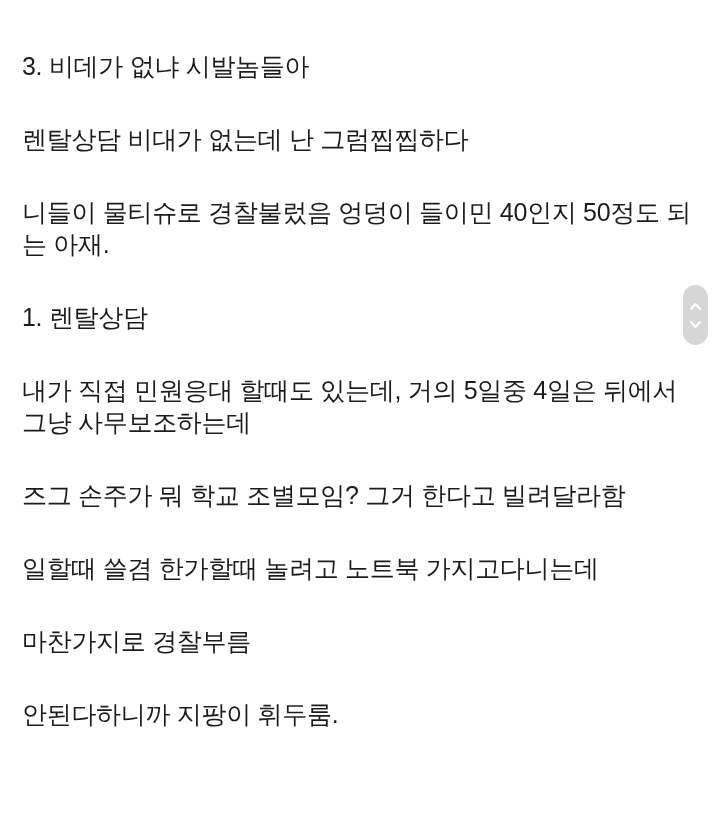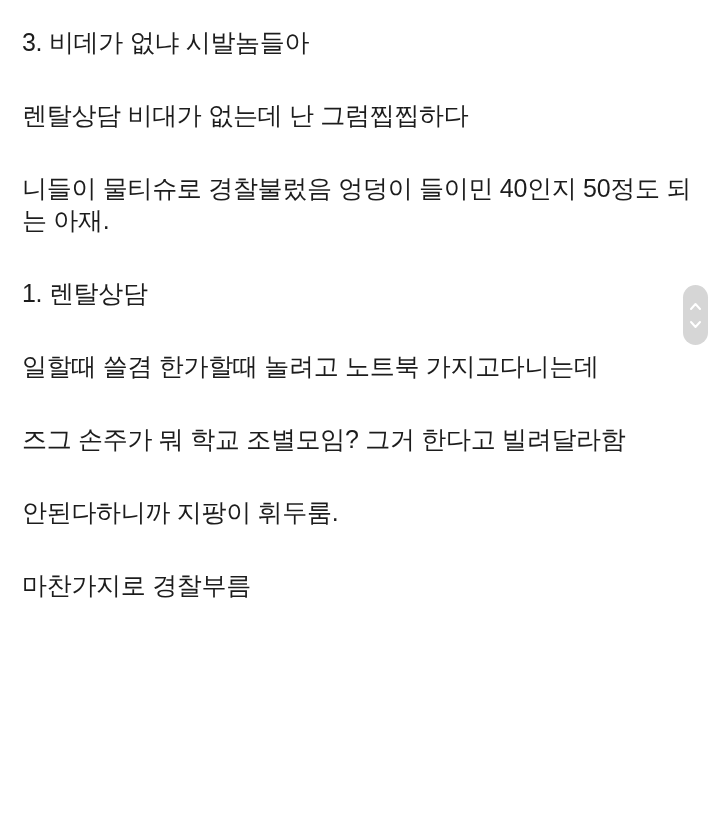--- a/index.html
+++ b/index.html
@@ -10,21 +10,21 @@
     width: 724px;
     height: 825px;
     background: #ffffff;
     font-family: "Liberation Sans", "DejaVu Sans", sans-serif;
     overflow: hidden;
     position: relative;
   }
   .post-content {
     box-sizing: border-box;
     width: 724px;
-    padding: 26px 20px 0 22px;
+    padding: 50px 20px 0 22px;
   }
   .post-line {
     margin: 0 0 41px 0;
     font-size: 25px;
     line-height: 32px;
     letter-spacing: -0.3px;
     color: #1c1c1c;
     word-break: break-all;
     font-weight: 400;
   }
@@ -59,24 +59,25 @@
   }
 </style>
 </head>
 <body>
 
 <main class="post-content">
   <p class="post-line">3. 비데가 없냐 시발놈들아</p>
   <p class="post-line">렌탈상담 비대가 없는데 난 그럼찝찝하다</p>
   <p class="post-line">니들이 물티슈로 경찰불렀음 엉덩이 들이민 40인지 50정도 되는 아재.</p>
   <p class="post-line">1. 렌탈상담</p>
+  <p class="post-line">내가 직접 민원응대 할때도 있는데, 거의 5일중 4일은 뒤에서 그냥 사무보조하는데</p>
+  <p class="post-line">즈그 손주가 뭐 학교 조별모임? 그거 한다고 빌려달라함</p>
   <p class="post-line">일할때 쓸겸 한가할때 놀려고 노트북 가지고다니는데</p>
-  <p class="post-line">즈그 손주가 뭐 학교 조별모임? 그거 한다고 빌려달라함</p>
+  <p class="post-line">마찬가지로 경찰부름</p>
   <p class="post-line">안된다하니까 지팡이 휘두룸.</p>
-  <p class="post-line">마찬가지로 경찰부름</p>
 </main>
 
 <div class="scroll-pill">
   <button class="scroll-btn">
     <span>
       <svg width="13" height="9" viewBox="0 0 13 9">
         <polyline points="2,7 6.5,2 11,7" fill="none" stroke="#ffffff" stroke-width="2" stroke-linecap="round" stroke-linejoin="round"></polyline>
       </svg>
     </span>
   </button>

